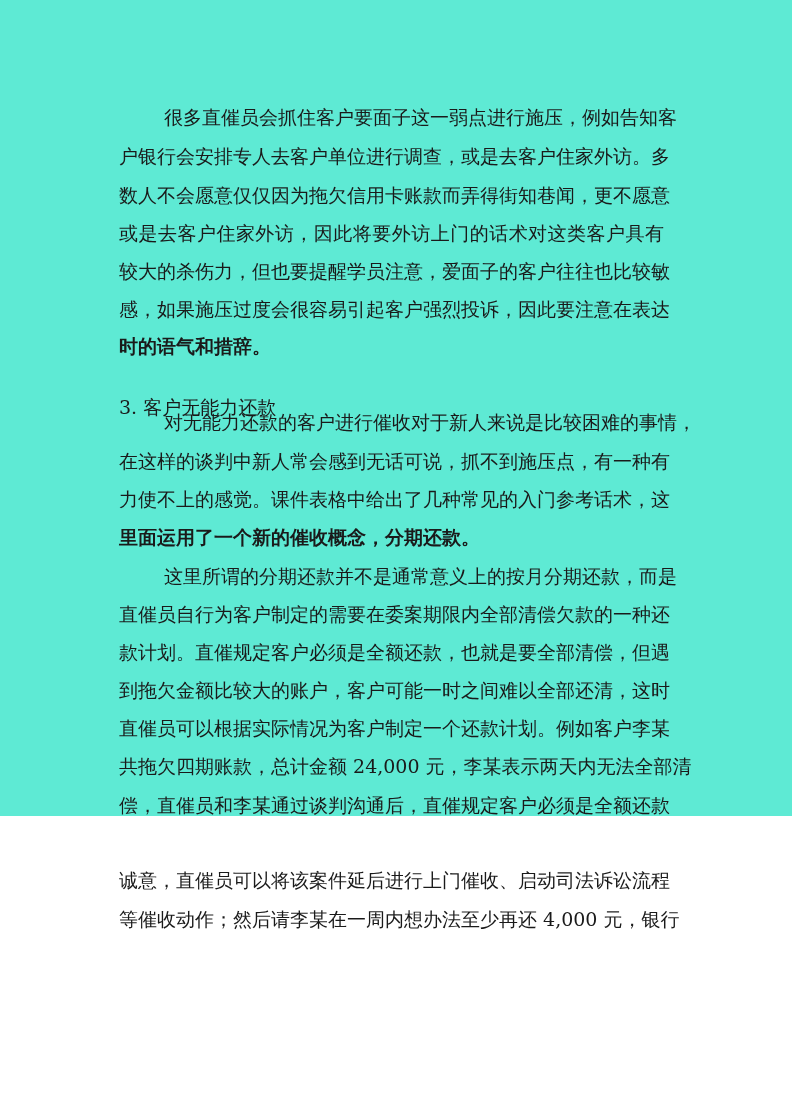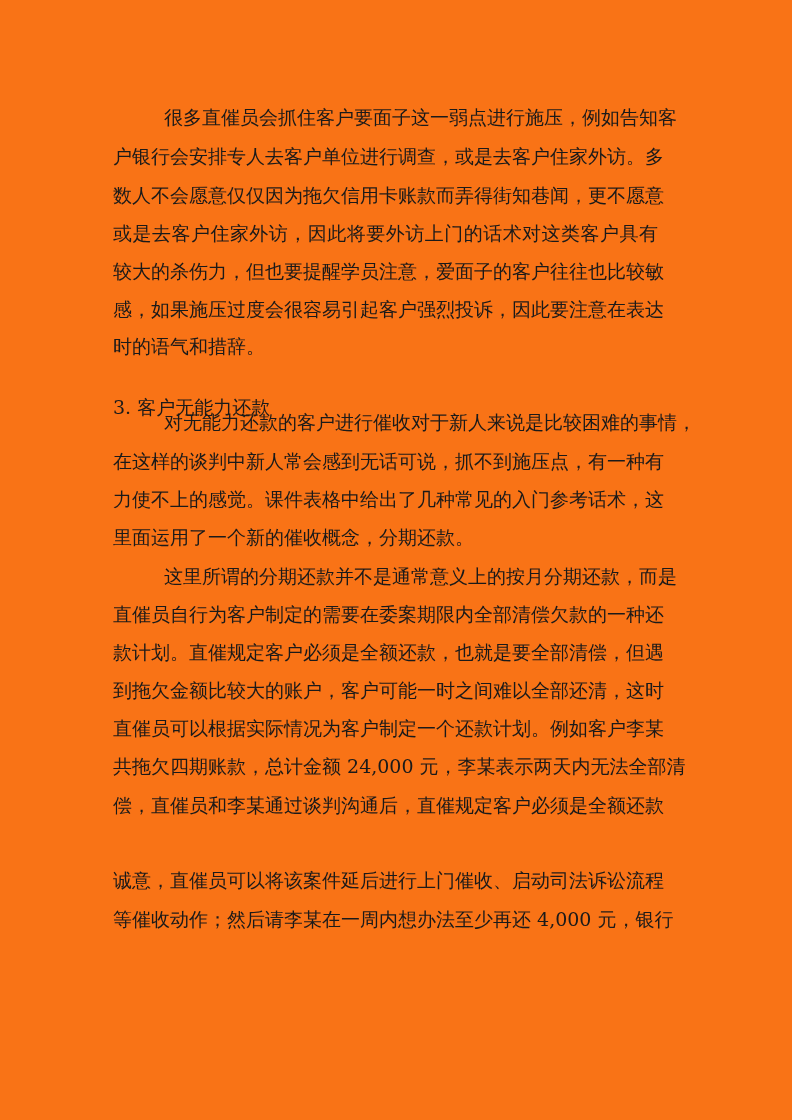--- a/index.html
+++ b/index.html
@@ -11,41 +11,42 @@
       width: 792px;
       height: 1120px;
       position: relative;
       overflow: hidden;
       font-family: "DejaVu Serif", "Liberation Serif", serif;
       color: #1a1a1a;
     }
     .page {
       position: absolute;
       left: 0; top: 0;
-      width: 792px; height: 1120px;
-      background: #f97316;
+      width: 792px; height: 816px;
+      background: #5eead4;
     }
     .line {
       position: absolute;
-      left: 113px;
+      left: 119px;
       width: 545px;
       height: 28px;
       line-height: 28px;
       font-size: 19px;
       white-space: nowrap;
       text-align: justify;
       text-align-last: justify;
       letter-spacing: 0px;
     }
     .line.indent {
       left: 164px;
       width: 500px;
     }
     .line.last {
       text-align-last: left;
+      font-weight: bold;
     }
     .line.heading {
       text-align-last: left;
       margin-top: 23px;
     }
   </style>
 </head>
 <body>
 
 <div class="page">

